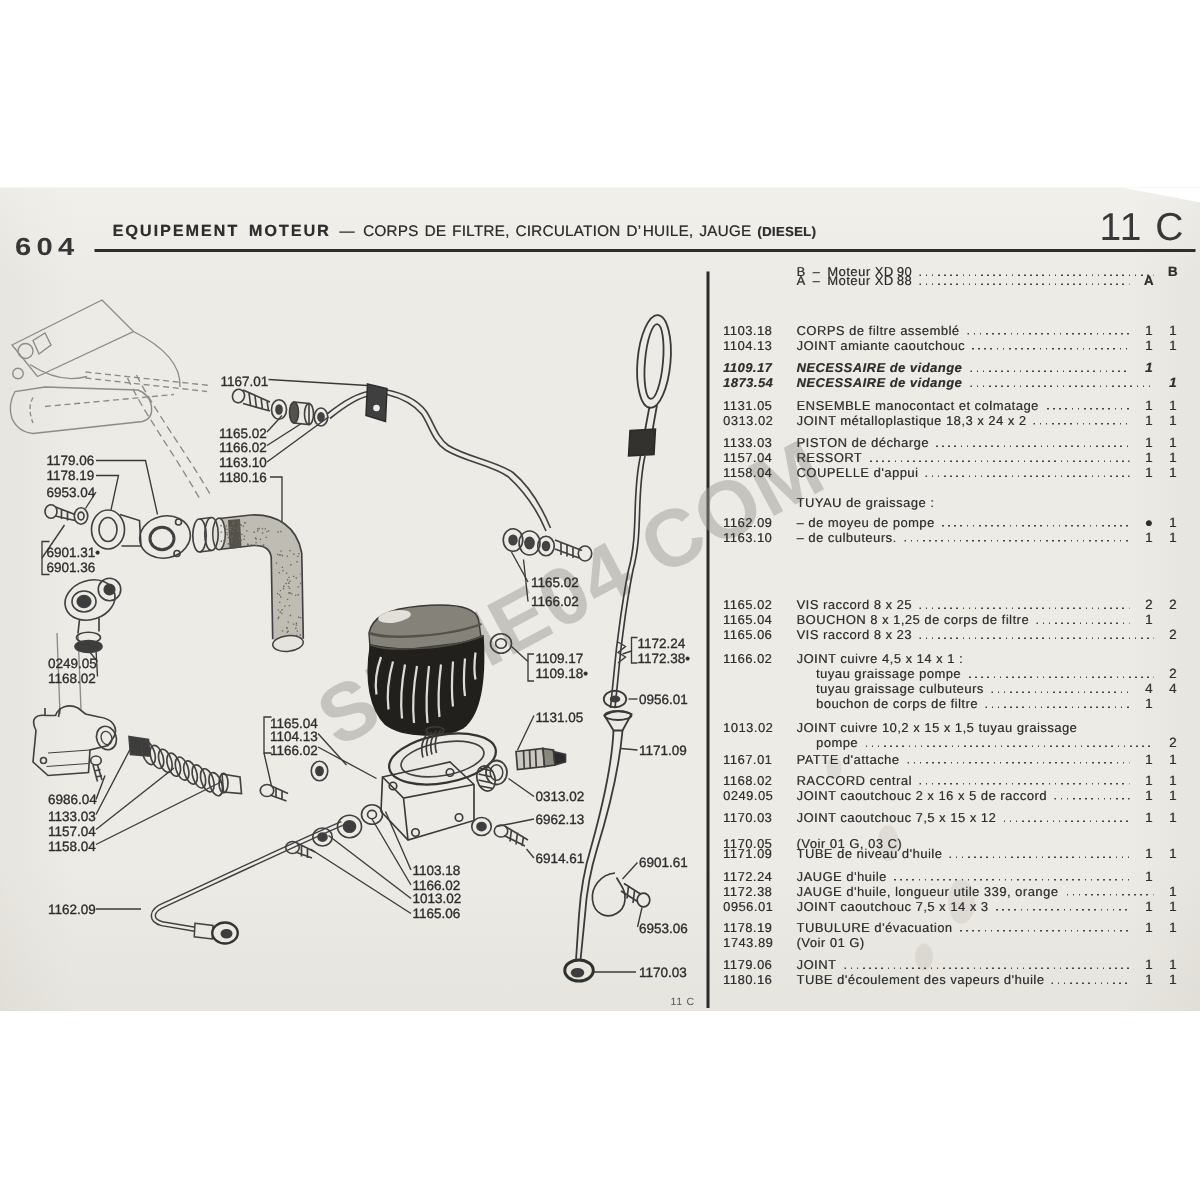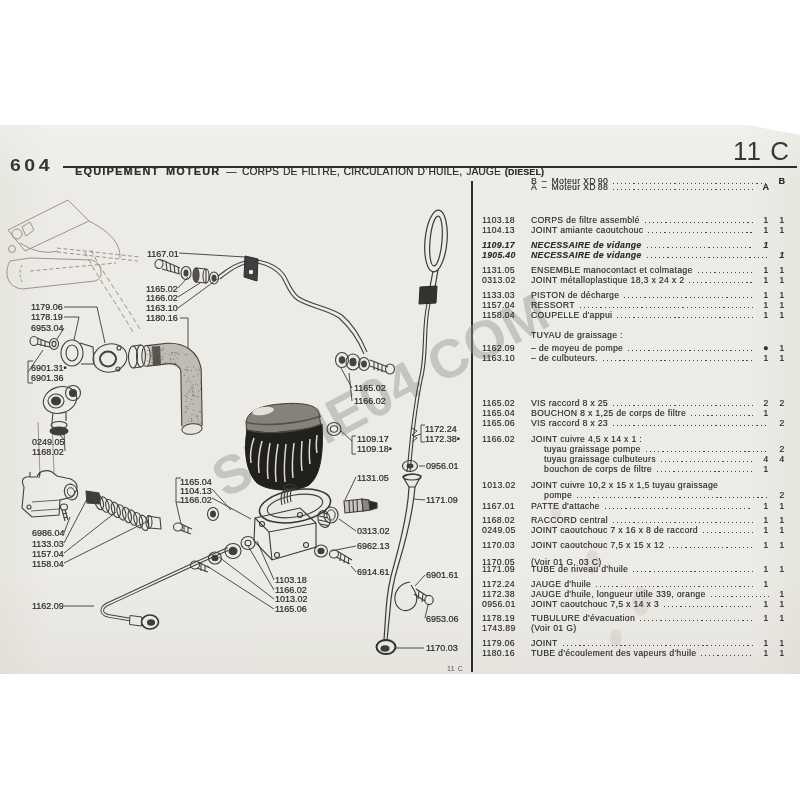--- a/index.html
+++ b/index.html
@@ -3,21 +3,21 @@
 <style>
   html,body{margin:0;padding:0;width:800px;height:800px;background:#ffffff;overflow:hidden;}
   body{font-family:"Liberation Sans",sans-serif;position:relative;}
   #page{position:absolute;left:0;top:125px;width:800px;height:549px;background:#edebe5;
     background-image:linear-gradient(180deg,rgba(255,255,255,0.25),rgba(0,0,0,0) 12%,rgba(0,0,0,0) 82%,rgba(120,115,105,0.06)),linear-gradient(90deg,rgba(120,115,105,0.05),rgba(0,0,0,0) 6%,rgba(0,0,0,0) 94%,rgba(120,115,105,0.05));}
   #pg-edge{position:absolute;left:748px;top:125px;width:52px;height:10px;background:#fff;
     clip-path:polygon(0 0,100% 0,100% 100%);}
   #logo{position:absolute;left:10px;top:156px;font-size:16.5px;font-weight:bold;color:#363636;
     letter-spacing:3px;transform:scaleX(1.18);transform-origin:left;}
   #hdr{position:absolute;left:75px;top:148px;font-size:10.2px;color:#2d2d2d;white-space:nowrap;
-    text-shadow:0.3px 0 0 rgba(45,45,45,0.55);margin-top:17px;}
+    text-shadow:0.3px 0 0 rgba(45,45,45,0.55);}
   #hdr b{letter-spacing:1.3px;font-size:10.8px;}
   #hdr span{letter-spacing:0.15px;}
   #hdr small{font-size:8.8px;letter-spacing:0.2px;font-weight:bold;}
   #hline{position:absolute;left:63px;top:165.5px;width:734px;height:2.5px;background:#2e2e2e;}
   #pnum{position:absolute;left:733px;top:136px;font-size:26px;color:#383838;letter-spacing:1px;}
   #vline{position:absolute;left:470.5px;top:181px;width:2.2px;height:491px;background:#2b2b2b;}
   #foot{position:absolute;left:447px;top:665px;font-size:7px;color:#555;letter-spacing:0.5px;}
   svg.d{position:absolute;left:0;top:0;}
   .r{position:absolute;left:482px;width:308px;display:flex;align-items:baseline;
      font-size:8.6px;letter-spacing:0.35px;color:#2e2e2e;line-height:10px;height:10px;white-space:pre;
@@ -323,41 +323,41 @@
 <text x="426" y="578">6901.61</text>
 <text x="426" y="622">6953.06</text>
 <text x="426" y="651">1170.03</text>
 </g>
 </svg>
 <div class="r nb" style="top:182px"><span class="n"></span><span class="d">A – Moteur XD 88</span><span class="f"></span><span class="qa">A</span><span class="qb"></span></div>
 <div class="r nb" style="top:176px"><span class="n"></span><span class="d">B – Moteur XD 90</span><span class="f"></span><span class="qa z"></span><span class="qb">B</span></div>
 <div class="r" style="top:215px"><span class="n">1103.18</span><span class="d">CORPS de filtre assemblé</span><span class="f"></span><span class="qa">1</span><span class="qb">1</span></div>
 <div class="r" style="top:225px"><span class="n">1104.13</span><span class="d">JOINT amiante caoutchouc</span><span class="f"></span><span class="qa">1</span><span class="qb">1</span></div>
 <div class="r bi" style="top:240px"><span class="n">1109.17</span><span class="d">NECESSAIRE de vidange</span><span class="f"></span><span class="qa">1</span><span class="qb"></span></div>
-<div class="r bi" style="top:250px"><span class="n">1905.40</span><span class="d">NECESSAIRE de vidange</span><span class="f"></span><span class="qa z"></span><span class="qb">1</span></div>
+<div class="r bi" style="top:250px"><span class="n">1873.54</span><span class="d">NECESSAIRE de vidange</span><span class="f"></span><span class="qa z"></span><span class="qb">1</span></div>
 <div class="r" style="top:265px"><span class="n">1131.05</span><span class="d">ENSEMBLE manocontact et colmatage</span><span class="f"></span><span class="qa">1</span><span class="qb">1</span></div>
 <div class="r" style="top:275px"><span class="n">0313.02</span><span class="d">JOINT métalloplastique 18,3 x 24 x 2</span><span class="f"></span><span class="qa">1</span><span class="qb">1</span></div>
 <div class="r" style="top:290px"><span class="n">1133.03</span><span class="d">PISTON de décharge</span><span class="f"></span><span class="qa">1</span><span class="qb">1</span></div>
 <div class="r" style="top:300px"><span class="n">1157.04</span><span class="d">RESSORT</span><span class="f"></span><span class="qa">1</span><span class="qb">1</span></div>
 <div class="r" style="top:310px"><span class="n">1158.04</span><span class="d">COUPELLE d'appui</span><span class="f"></span><span class="qa">1</span><span class="qb">1</span></div>
 <div class="r" style="top:330px"><span class="n"></span><span class="d">TUYAU de graissage :</span><span class="nf"></span><span class="qa"></span><span class="qb"></span></div>
 <div class="r" style="top:343px"><span class="n">1162.09</span><span class="d">– de moyeu de pompe</span><span class="f"></span><span class="qa">●</span><span class="qb">1</span></div>
 <div class="r" style="top:353px"><span class="n">1163.10</span><span class="d">– de culbuteurs.</span><span class="f"></span><span class="qa">1</span><span class="qb">1</span></div>
 <div class="r" style="top:398px"><span class="n">1165.02</span><span class="d">VIS raccord 8 x 25</span><span class="f"></span><span class="qa">2</span><span class="qb">2</span></div>
 <div class="r" style="top:408px"><span class="n">1165.04</span><span class="d">BOUCHON 8 x 1,25 de corps de filtre</span><span class="f"></span><span class="qa">1</span><span class="qb"></span></div>
 <div class="r" style="top:418px"><span class="n">1165.06</span><span class="d">VIS raccord 8 x 23</span><span class="f"></span><span class="qa z"></span><span class="qb">2</span></div>
 <div class="r" style="top:434px"><span class="n">1166.02</span><span class="d">JOINT cuivre 4,5 x 14 x 1 :</span><span class="nf"></span><span class="qa"></span><span class="qb"></span></div>
 <div class="r" style="top:444px"><span class="n"></span><span class="d ind">tuyau graissage pompe</span><span class="f"></span><span class="qa z"></span><span class="qb">2</span></div>
 <div class="r" style="top:454px"><span class="n"></span><span class="d ind">tuyau graissage culbuteurs</span><span class="f"></span><span class="qa">4</span><span class="qb">4</span></div>
 <div class="r" style="top:464px"><span class="n"></span><span class="d ind">bouchon de corps de filtre</span><span class="f"></span><span class="qa">1</span><span class="qb"></span></div>
 <div class="r" style="top:480px"><span class="n">1013.02</span><span class="d">JOINT cuivre 10,2 x 15 x 1,5 tuyau graissage</span><span class="nf"></span><span class="qa"></span><span class="qb"></span></div>
 <div class="r" style="top:490px"><span class="n"></span><span class="d ind">pompe</span><span class="f"></span><span class="qa z"></span><span class="qb">2</span></div>
 <div class="r" style="top:501px"><span class="n">1167.01</span><span class="d">PATTE d'attache</span><span class="f"></span><span class="qa">1</span><span class="qb">1</span></div>
 <div class="r" style="top:515px"><span class="n">1168.02</span><span class="d">RACCORD central</span><span class="f"></span><span class="qa">1</span><span class="qb">1</span></div>
-<div class="r" style="top:525px"><span class="n">0249.05</span><span class="d">JOINT caoutchouc 7 x 16 x 8 de raccord</span><span class="f"></span><span class="qa">1</span><span class="qb">1</span></div>
+<div class="r" style="top:525px"><span class="n">0249.05</span><span class="d">JOINT caoutchouc 2 x 16 x 5 de raccord</span><span class="f"></span><span class="qa">1</span><span class="qb">1</span></div>
 <div class="r" style="top:540px"><span class="n">1170.03</span><span class="d">JOINT caoutchouc 7,5 x 15 x 12</span><span class="f"></span><span class="qa">1</span><span class="qb">1</span></div>
 <div class="r" style="top:557px"><span class="n">1170.05</span><span class="d">(Voir 01 G, 03 C)</span><span class="nf"></span><span class="qa"></span><span class="qb"></span></div>
 <div class="r" style="top:564px"><span class="n">1171.09</span><span class="d">TUBE de niveau d'huile</span><span class="f"></span><span class="qa">1</span><span class="qb">1</span></div>
 <div class="r" style="top:579px"><span class="n">1172.24</span><span class="d">JAUGE d'huile</span><span class="f"></span><span class="qa">1</span><span class="qb"></span></div>
 <div class="r" style="top:589px"><span class="n">1172.38</span><span class="d">JAUGE d'huile, longueur utile 339, orange</span><span class="f"></span><span class="qa z"></span><span class="qb">1</span></div>
 <div class="r" style="top:599px"><span class="n">0956.01</span><span class="d">JOINT caoutchouc 7,5 x 14 x 3</span><span class="f"></span><span class="qa">1</span><span class="qb">1</span></div>
 <div class="r" style="top:613px"><span class="n">1178.19</span><span class="d">TUBULURE d'évacuation</span><span class="f"></span><span class="qa">1</span><span class="qb">1</span></div>
 <div class="r" style="top:623px"><span class="n">1743.89</span><span class="d">(Voir 01 G)</span><span class="nf"></span><span class="qa"></span><span class="qb"></span></div>
 <div class="r" style="top:638px"><span class="n">1179.06</span><span class="d">JOINT</span><span class="f"></span><span class="qa">1</span><span class="qb">1</span></div>
 <div class="r" style="top:648px"><span class="n">1180.16</span><span class="d">TUBE d'écoulement des vapeurs d'huile</span><span class="f"></span><span class="qa">1</span><span class="qb">1</span></div>

